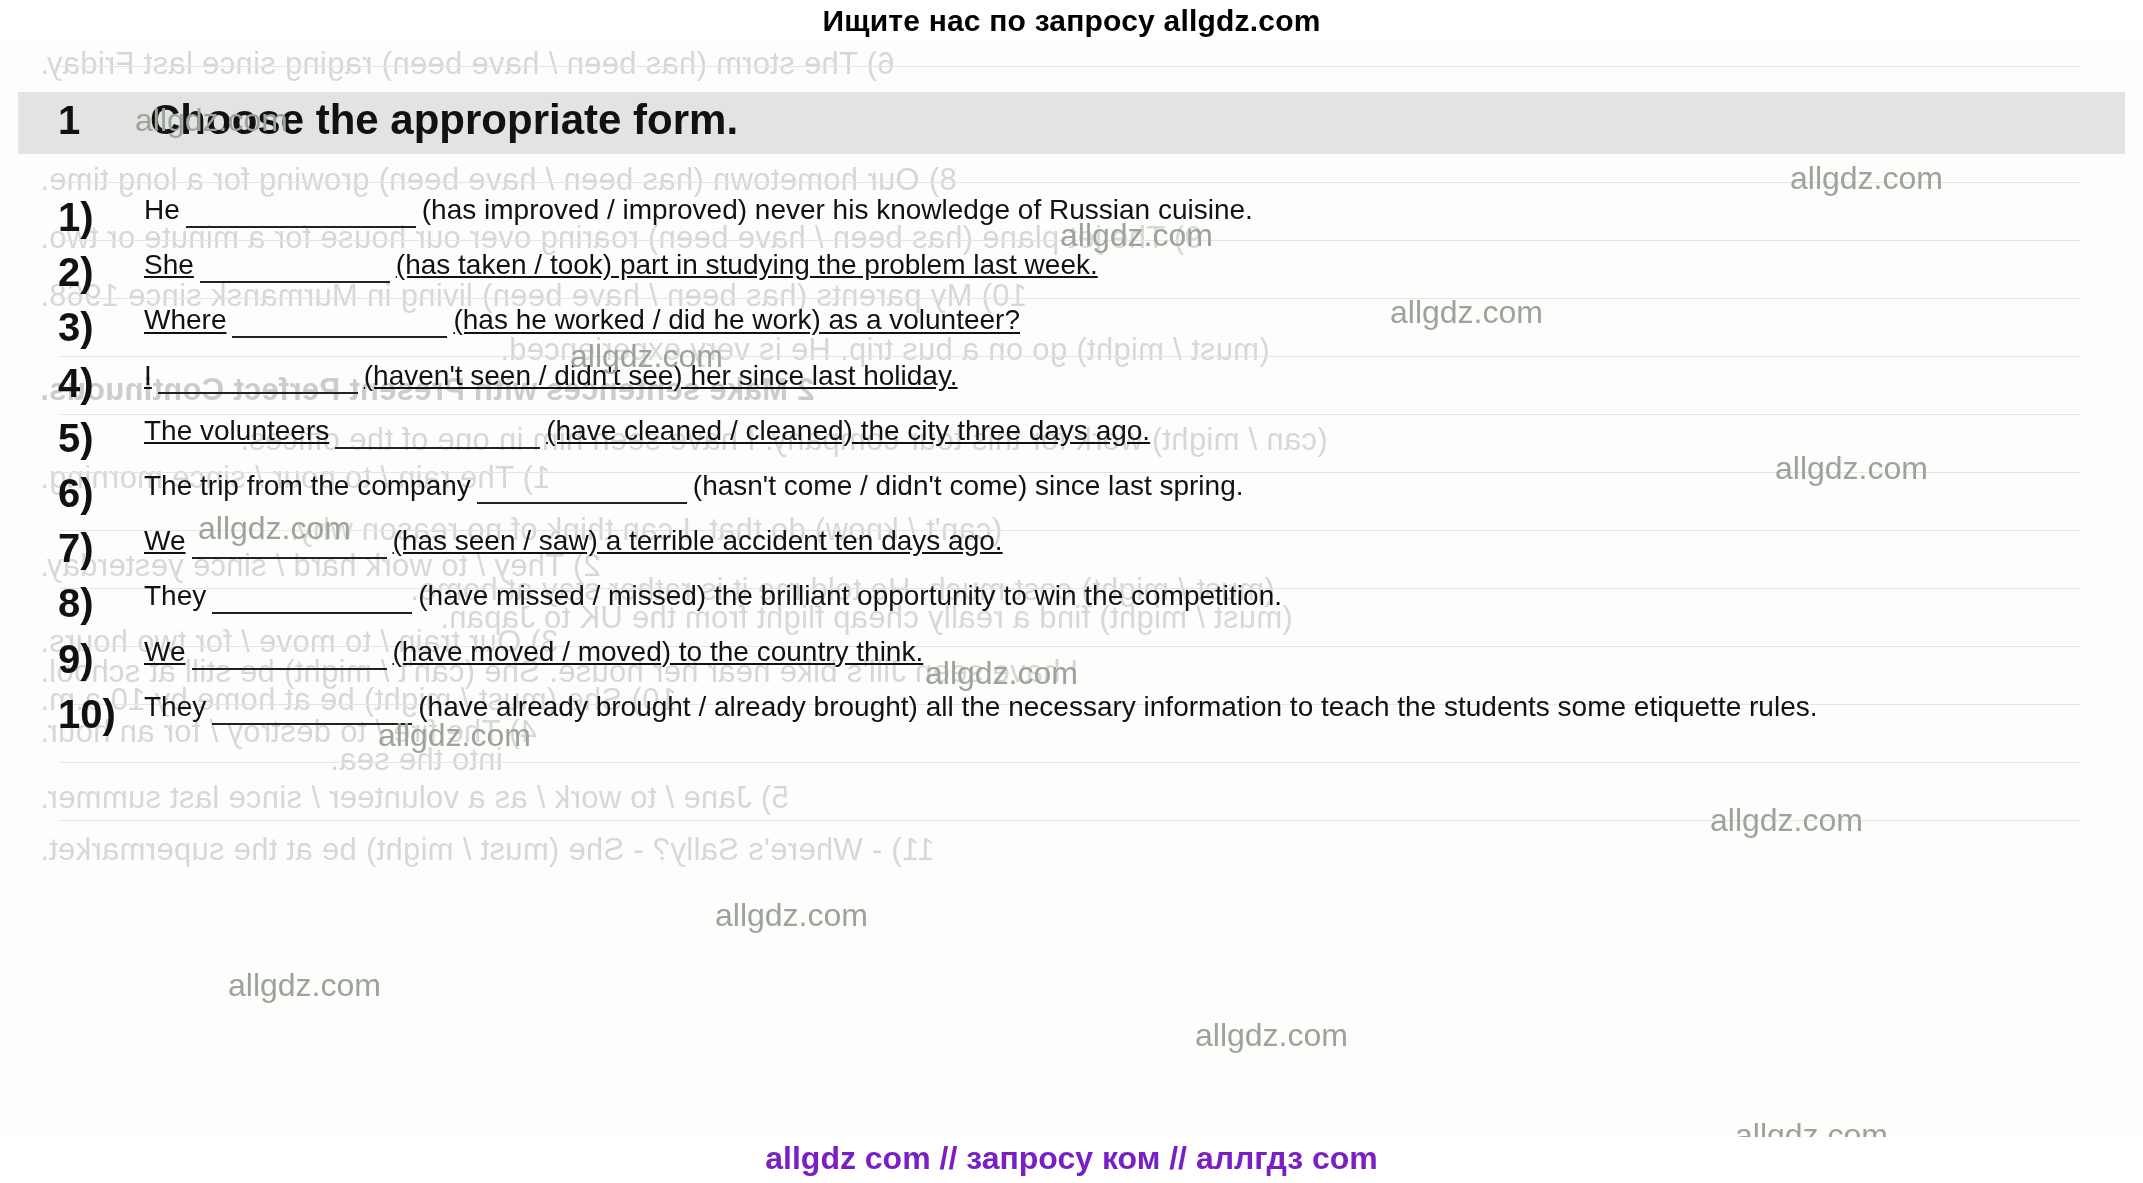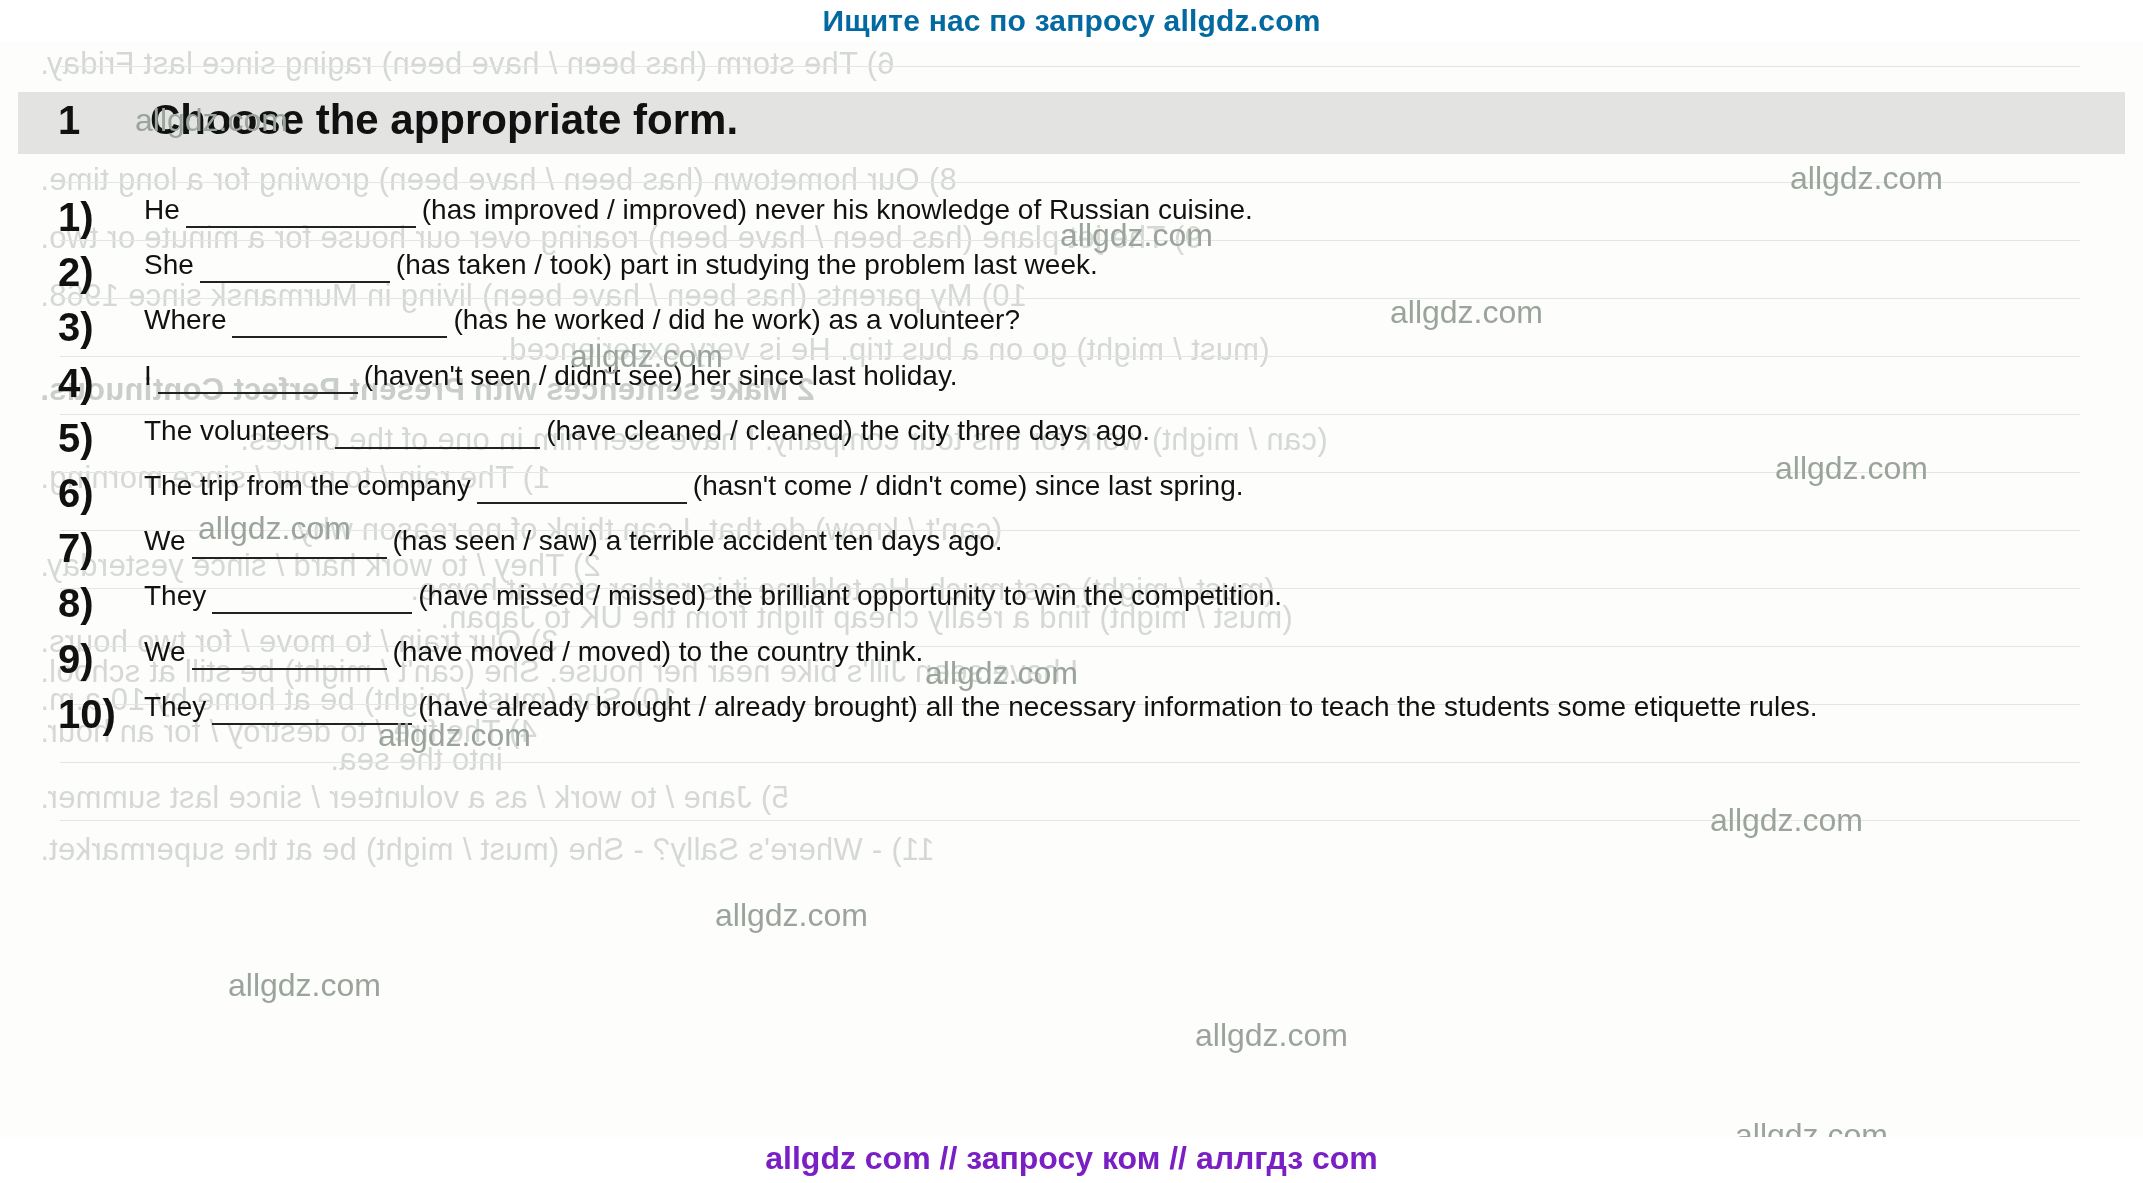--- a/index.html
+++ b/index.html
@@ -17,21 +17,21 @@
 
   
   .top-promo {
     position: absolute;
     top: 0;
     left: 0;
     width: 100%;
     height: 42px;
     line-height: 42px;
     text-align: center;
-    color: #0369a1;
+    color: #000000;
     font-size: 30px;
     font-weight: bold;
     letter-spacing: 0.2px;
     z-index: 40;
   }
 
   
   .bottom-promo {
     position: absolute;
     bottom: 6px;
@@ -141,21 +141,21 @@
     line-height: 1.28;
   }
   .item .txt {
     flex: 1 1 auto;
     font-size: 28px;
     color: #111;
     line-height: 1.28;
     text-align: justify;
     text-justify: inter-word;
   }
-  .item.single .txt { text-align: left; }
+  .item.single .txt { text-align: left; text-decoration: underline; }
   .blank {
     display: inline-block;
     border-bottom: 2px solid #222;
     vertical-align: bottom;
     height: 34px;
     margin: 0 6px;
   }
 
   
   .wm {

